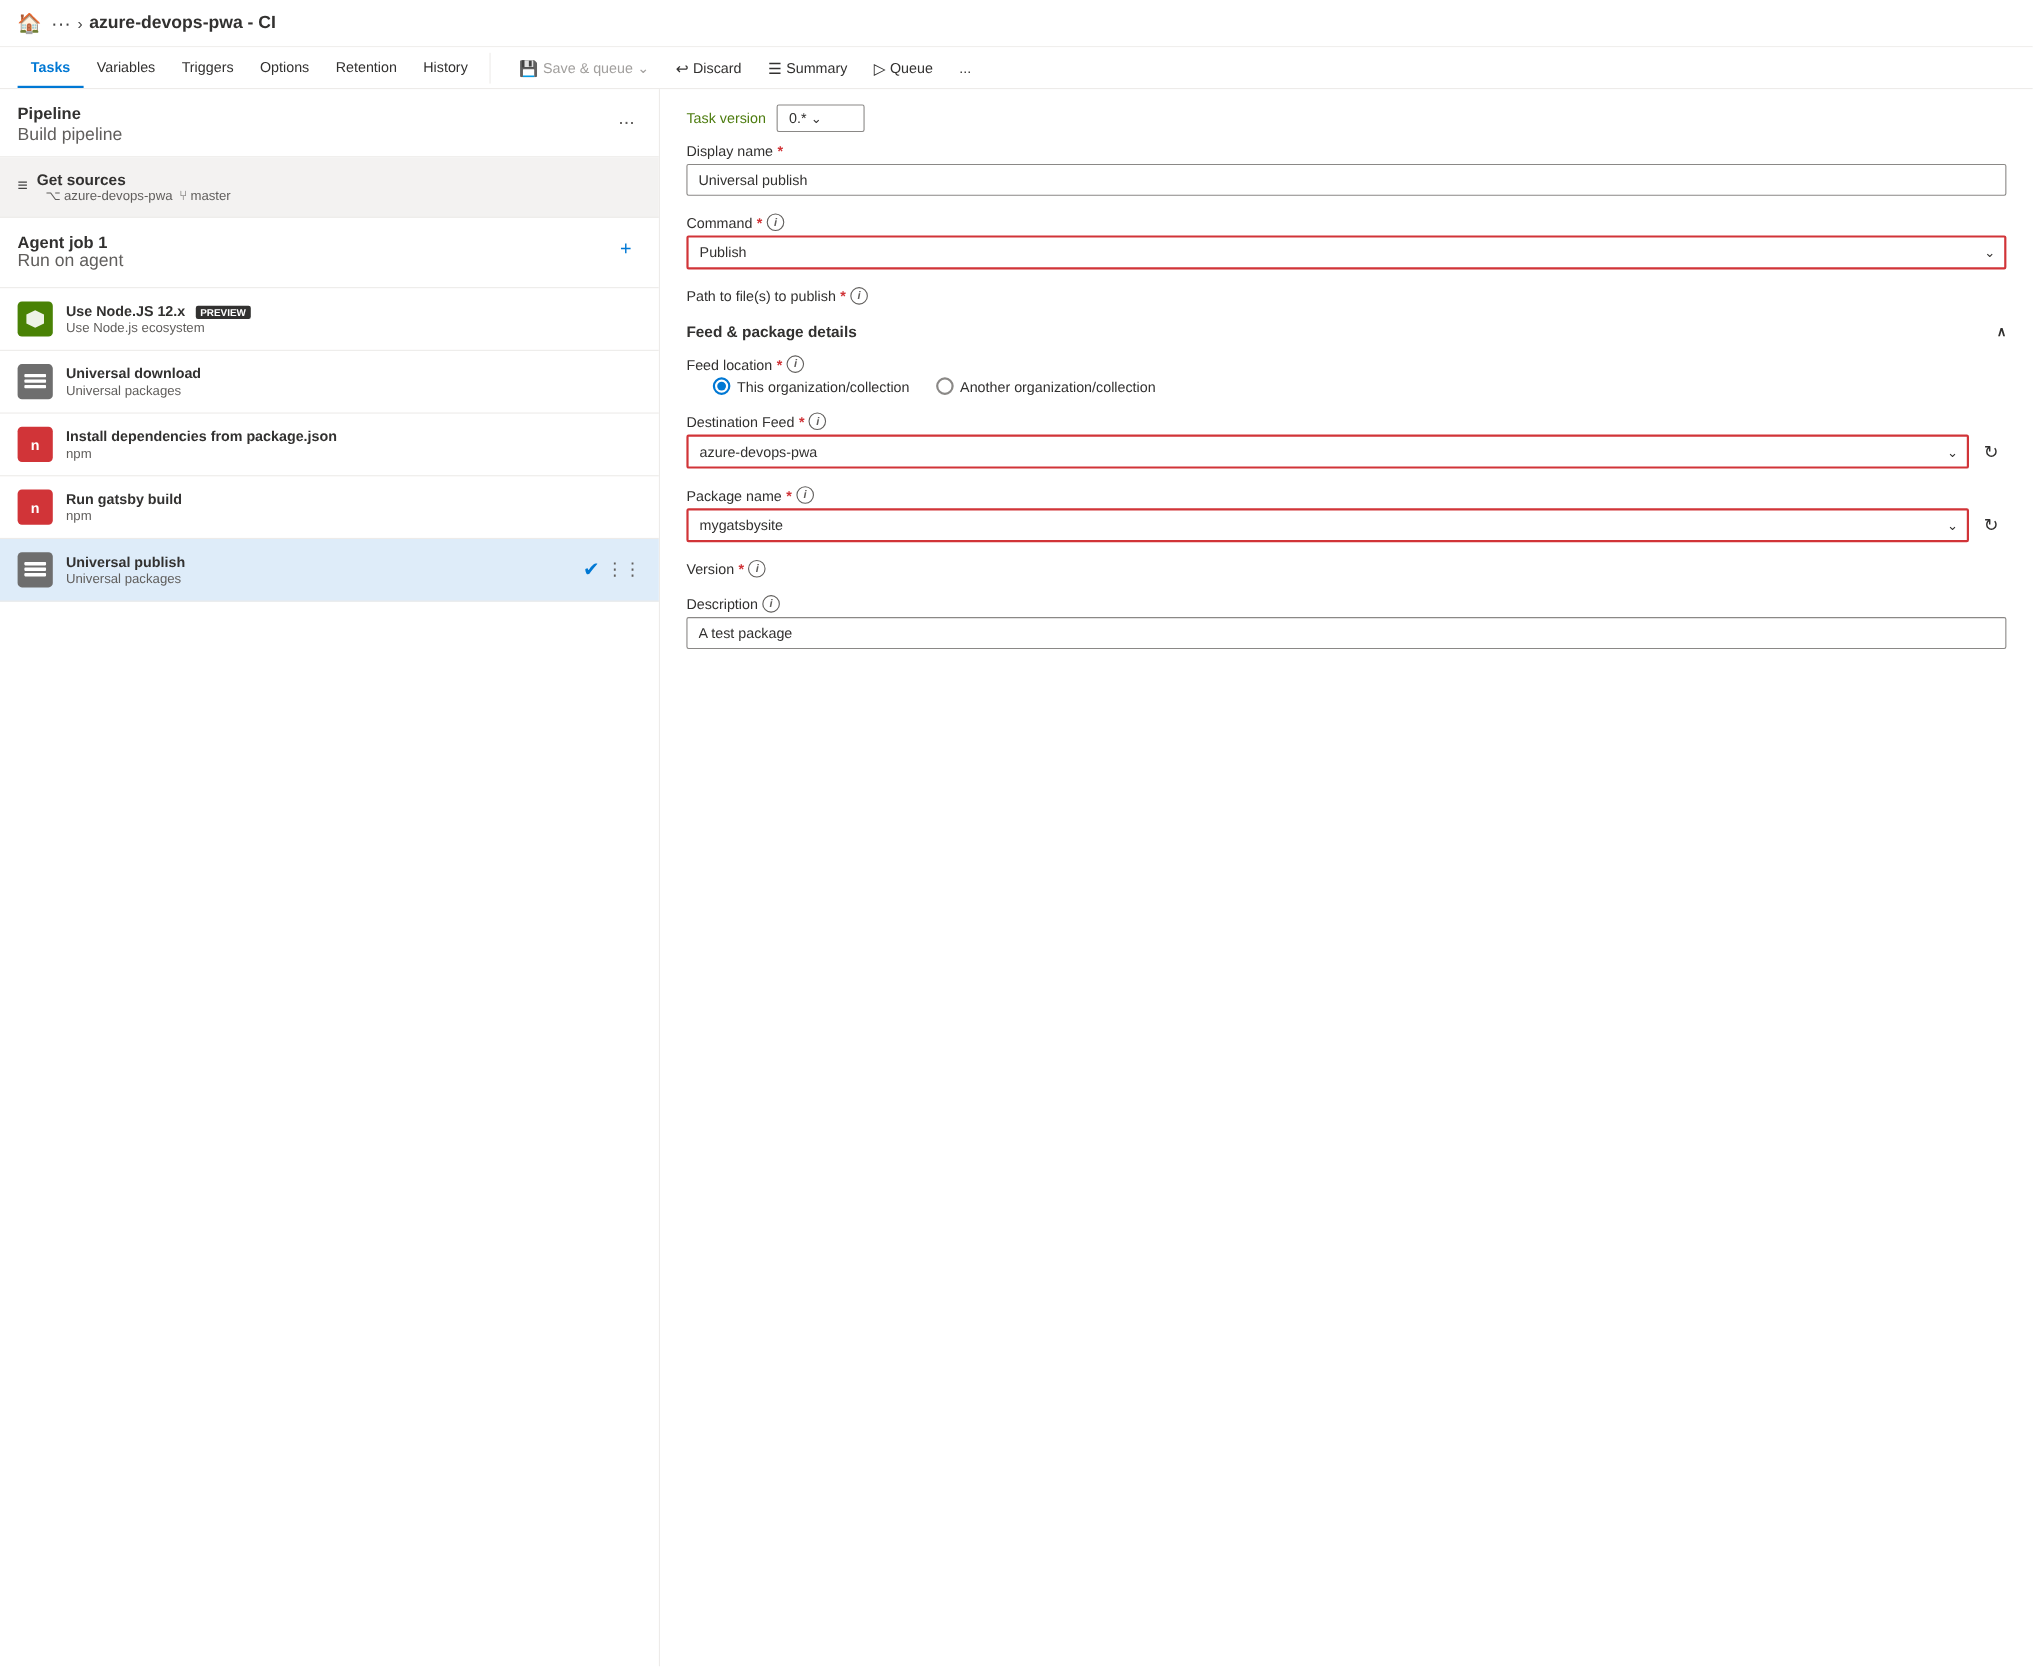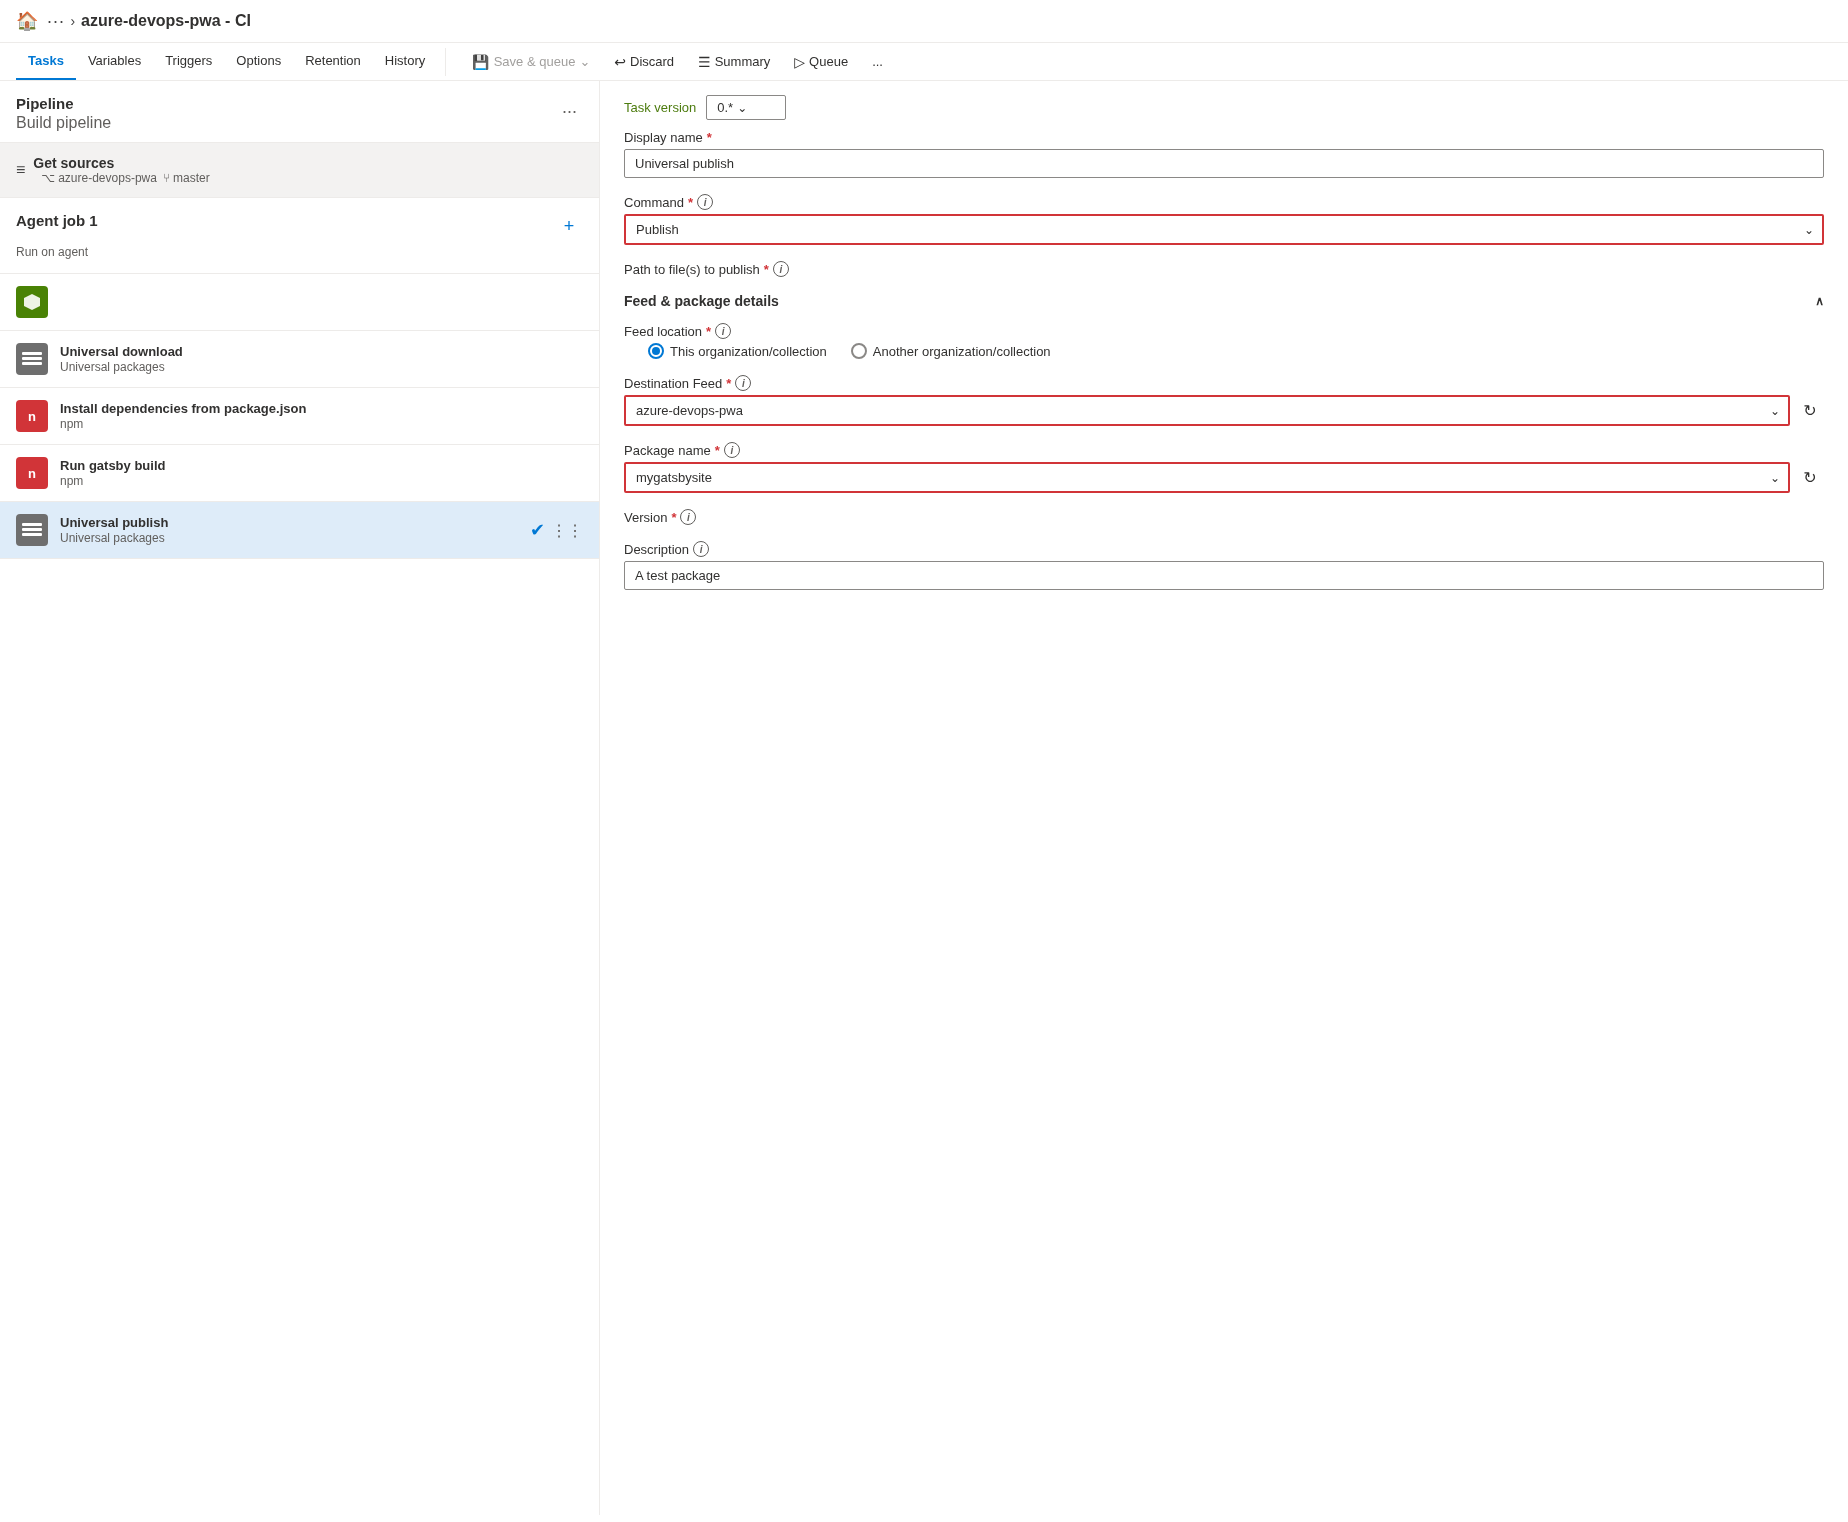--- a/index.html
+++ b/index.html
@@ -37,21 +37,21 @@
     
     .get-sources { padding: 12px 16px; border-bottom: 1px solid #edebe9; background: #f3f2f1; display: flex; align-items: center; gap: 8px; }
     .filter-icon { font-size: 16px; color: #444; }
     .get-sources-title { font-size: 14px; font-weight: 600; }
     .get-sources-meta { display: flex; align-items: center; gap: 6px; margin-left: 8px; }
     .get-sources-item { font-size: 12px; color: #605e5c; display: flex; align-items: center; gap: 3px; }
 
     
     .agent-job { padding: 14px 16px; border-bottom: 1px solid #edebe9; display: flex; align-items: flex-start; justify-content: space-between; }
     .agent-job-title { font-size: 15px; font-weight: 600; }
-    .agent-job-subtitle { font-size: 12px; color: #605e5c; margin-top: 16px; }
+    .agent-job-subtitle { font-size: 16px; color: #605e5c; margin-top: 0; }
     .add-btn { width: 28px; height: 28px; display: flex; align-items: center; justify-content: center; border: none; background: none; font-size: 18px; color: #0078d4; cursor: pointer; }
 
     
     .task-item { display: flex; align-items: center; padding: 12px 16px; border-bottom: 1px solid #edebe9; cursor: pointer; gap: 12px; }
     .task-item.selected { background: #deecf9; }
     .task-icon { width: 32px; height: 32px; border-radius: 4px; display: flex; align-items: center; justify-content: center; flex-shrink: 0; font-size: 18px; }
     .task-icon.green { background: #498205; color: #fff; }
     .task-icon.gray { background: #6e6e6e; color: #fff; }
     .task-icon.red { background: #d13438; color: #fff; }
     .task-info { flex: 1; }
@@ -181,20 +181,27 @@
       </div>
       <button class="add-btn">+</button>
     </div>
 
     <div class="task-item">
       <div class="task-icon green">
         <svg width="18" height="18" viewBox="0 0 18 18" fill="none">
             <polygon points="9,1 17,5 17,13 9,17 1,13 1,5" fill="white" opacity="0.9"></polygon>
           </svg>
       </div>
+      <div class="task-info">
+        <div class="task-name">
+          <span>Use Node.JS 12.x</span>
+          <span class="task-preview-badge">PREVIEW</span>
+        </div>
+        <div class="task-sub">Use Node.js ecosystem</div>
+      </div>
     </div>
 
     <div class="task-item">
       <div class="task-icon gray">
         <svg width="20" height="14" viewBox="0 0 20 14" fill="none">
           <rect x="0" y="0" width="20" height="3" fill="white" rx="1"></rect>
           <rect x="0" y="5" width="20" height="3" fill="white" rx="1"></rect>
           <rect x="0" y="10" width="20" height="3" fill="white" rx="1"></rect>
         </svg>
       </div>

